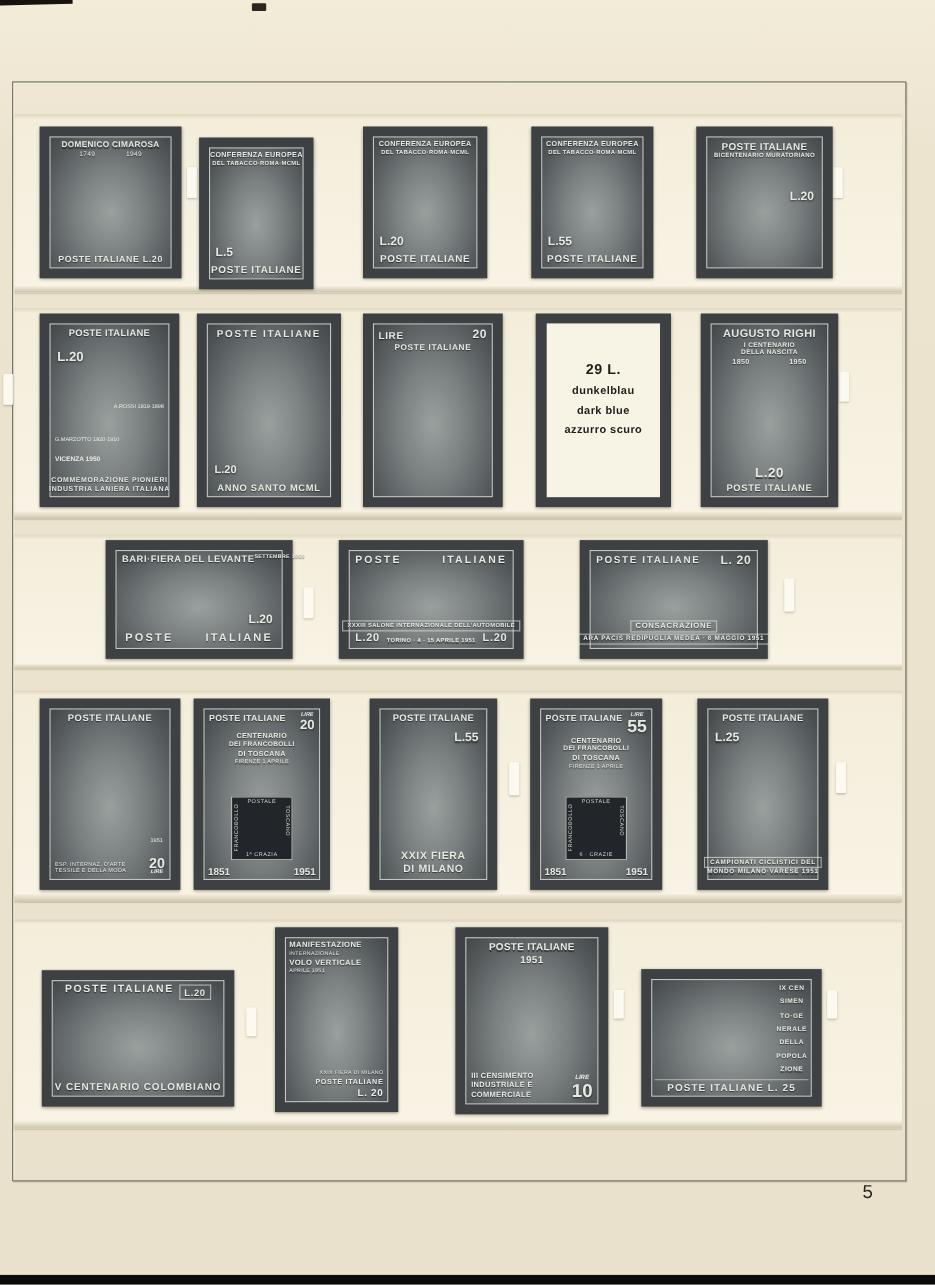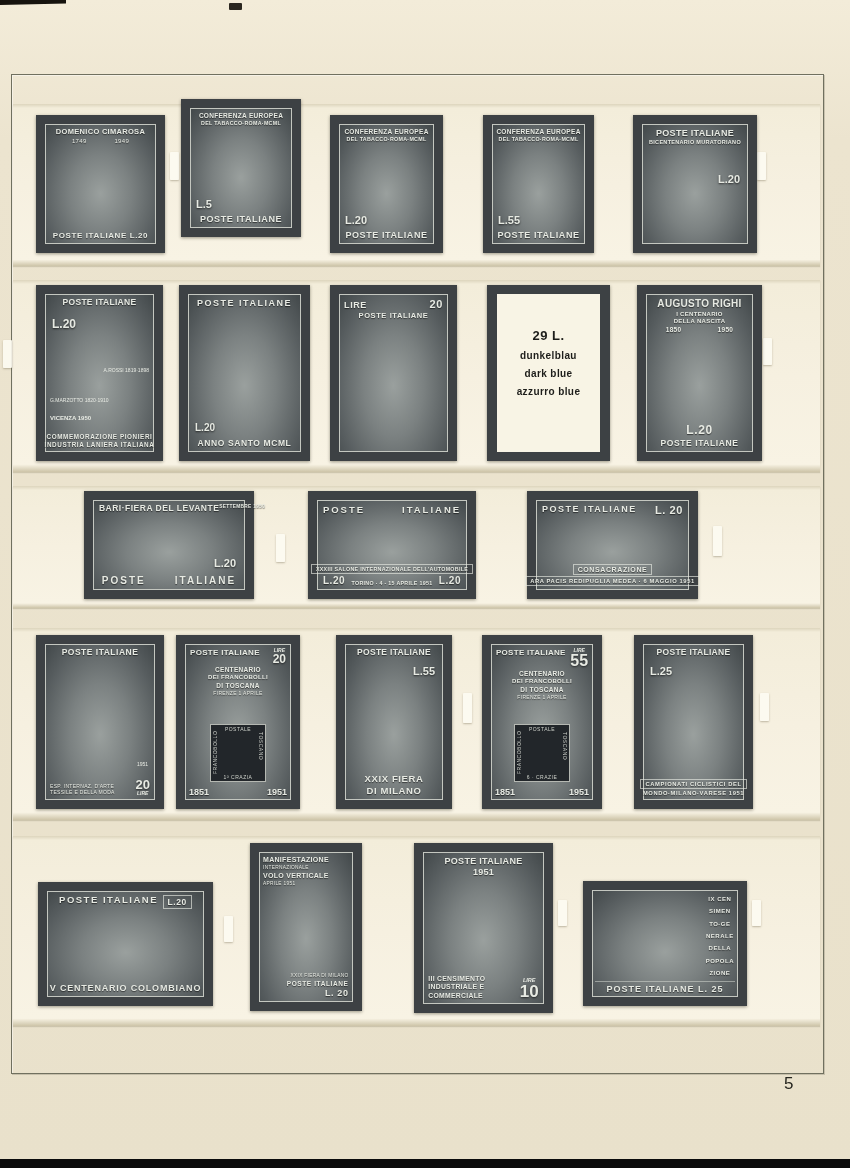--- a/index.html
+++ b/index.html
@@ -90,21 +90,21 @@
       <div class="tgrp">
         <span class="tl" style="font-size:7.5px">DOMENICO CIMAROSA</span>
         <span class="tl xs" style="font-size:6px;word-spacing:26px">1749 1949</span>
       </div>
       <div class="bgrp">
         <span class="band" style="font-size:8px">POSTE ITALIANE L.20</span>
       </div>
     </div>
   </div>
 
-  <div class="stamp" style="left:181px;top:99px;width:120px;height:138px">
+  <div class="stamp" style="left:181px;top:125px;width:104px;height:138px">
     <div class="s-inner">
       <div class="tgrp">
         <span class="tl" style="font-size:6.5px">CONFERENZA EUROPEA</span>
         <span class="tl" style="font-size:5.3px">DEL TABACCO·ROMA·MCML</span>
       </div>
       <span class="denom" style="left:5px;bottom:17px">L.5</span>
       <div class="bgrp">
         <span class="band" style="font-size:9px">POSTE ITALIANE</span>
       </div>
     </div>
@@ -185,40 +185,40 @@
         <span class="band" style="font-size:7.5px">POSTE ITALIANE</span>
       </div>
     </div>
   </div>
 
   <div class="stamp" style="left:487px;top:285px;width:123px;height:176px">
     <div class="slot-inner">
       <span class="slot-v">29 L.</span>
       <span class="slot-l">dunkelblau</span>
       <span class="slot-l">dark blue</span>
-      <span class="slot-l">azzurro blue</span>
+      <span class="slot-l">azzurro scuro</span>
     </div>
   </div>
 
   <div class="stamp" style="left:637px;top:285px;width:125px;height:176px">
     <div class="s-inner">
       <div class="tgrp">
         <span class="tl" style="font-size:10px">AUGUSTO RIGHI</span>
         <span class="tl" style="font-size:6px">I CENTENARIO</span>
         <span class="tl" style="font-size:6px">DELLA NASCITA</span>
         <span class="tl" style="font-size:6.5px;word-spacing:34px">1850 1950</span>
       </div>
       <div class="bgrp">
         <span class="band" style="font-size:12px">L.20</span>
         <span class="band" style="font-size:8.5px">POSTE ITALIANE</span>
       </div>
     </div>
   </div>
 
-  <div class="stamp" style="left:84px;top:491px;width:170px;height:108px">
+  <div class="stamp" style="left:96px;top:491px;width:170px;height:108px">
     <div class="s-inner">
       <div class="spread">
         <span class="tl" style="font-size:8.5px;letter-spacing:.5px">BARI·FIERA DEL LEVANTE</span>
         <span class="tl" style="font-size:4.8px">SETTEMBRE 1950</span>
       </div>
       <span class="denom" style="right:8px;bottom:20px">L.20</span>
       <div class="spread" style="width:92%">
         <span class="band" style="font-size:10px;letter-spacing:2px">POSTE</span>
         <span class="band" style="font-size:10px;letter-spacing:2px">ITALIANE</span>
       </div>

